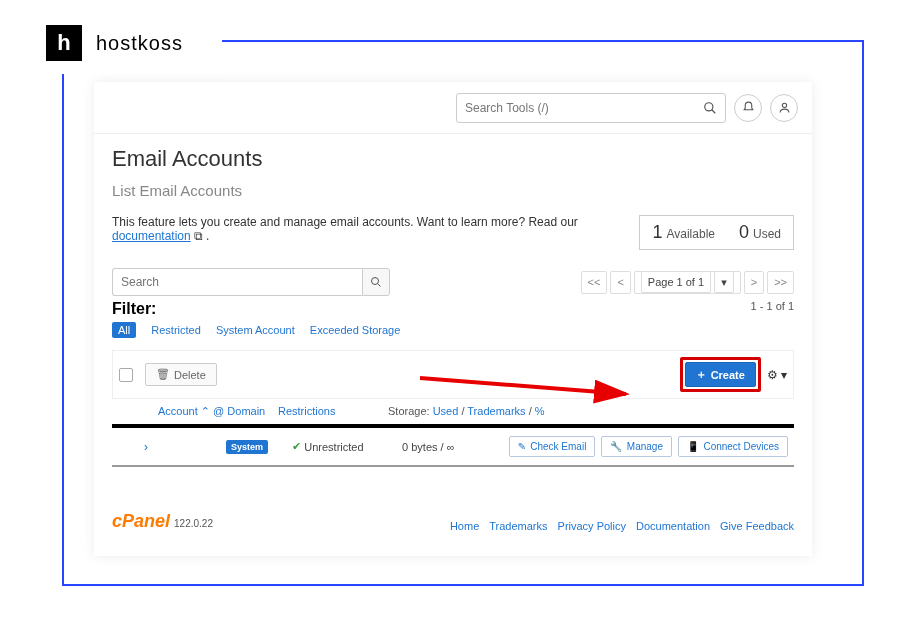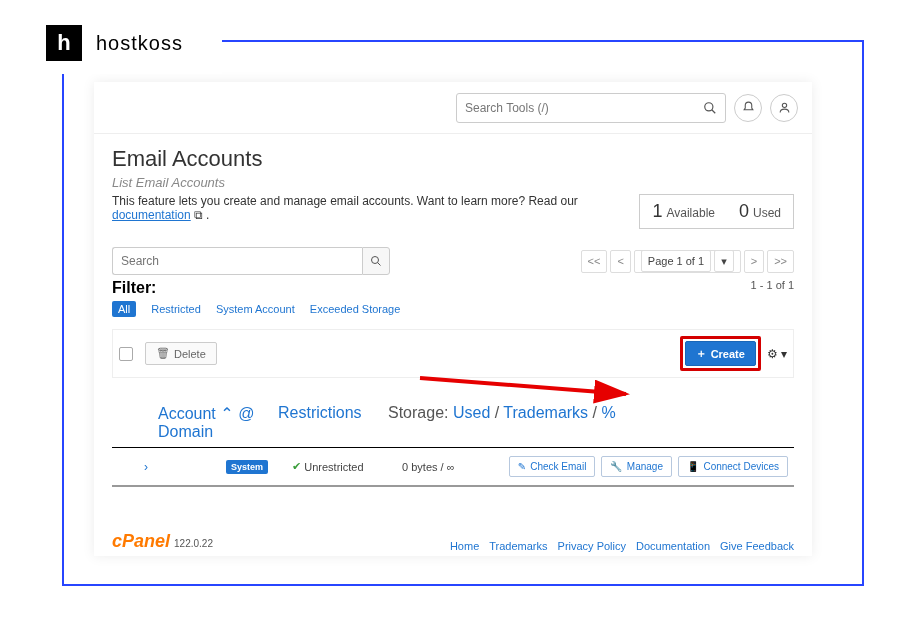--- a/index.html
+++ b/index.html
@@ -8,22 +8,22 @@
   .brand-box { position: absolute; left: 22px; top: 12px; width: 200px; height: 62px; background: #fff; display: flex; align-items: center; padding-left: 24px; z-index: 5; }
   .brand-logo { width: 36px; height: 36px; background: #000; color: #fff; display: flex; align-items: center; justify-content: center; font-weight: 700; font-size: 22px; margin-right: 14px; }
   .brand-text { font-size: 20px; font-weight: 400; letter-spacing: 1px; }
   .panel-wrap { position: absolute; left: 94px; top: 82px; width: 718px; height: 474px; background: #fff; box-shadow: 0 0 12px rgba(0,0,0,.08); z-index: 3; }
   .panel-header { height: 52px; display: flex; align-items: center; justify-content: flex-end; padding: 0 14px 0 0; border-bottom: 1px solid #eee; }
   .search-global { width: 270px; height: 30px; border: 1px solid #ccc; border-radius: 3px; display: flex; align-items: center; padding: 0 8px; color: #777; font-size: 12px; position: relative; }
   .search-global .mag { position: absolute; right: 8px; top: 7px; }
   .circle-btn { width: 28px; height: 28px; border: 1px solid #ccc; border-radius: 50%; margin-left: 8px; display: flex; align-items: center; justify-content: center; font-size: 13px; color: #444; cursor: pointer; }
   .content { padding: 12px 18px 0 18px; }
   .page-title { font-size: 22px; font-weight: 300; color: #333; }
-  .page-sub { font-size: 13px; color: #888; margin-top: 3px; font-style: italic; }
-  .desc-row { margin-top: 4px; font-size: 12px; color: #333; display: flex; justify-content: space-between; align-items: flex-start; }
+  .page-sub { font-size: 15px; color: #888; margin-top: 10px; }
+  .desc-row { margin-top: 16px; font-size: 12px; color: #333; display: flex; justify-content: space-between; align-items: flex-start; }
   .desc-row .lnk { color: #1f75d1; text-decoration: underline; }
   .counter-box { border: 1px solid #ccc; padding: 6px 12px; display: flex; gap: 24px; font-size: 12px; color: #555; }
   .counter-box .n { font-size: 18px; color: #333; font-weight: 300; margin-right: 4px; }
   .tools-row { margin-top: 18px; display: flex; justify-content: space-between; align-items: center; }
   .local-search { display: flex; }
   .local-search input { width: 250px; height: 28px; border: 1px solid #ccc; border-right: none; border-radius: 3px 0 0 3px; padding: 0 8px; font-size: 12px; }
   .local-search .searchbtn { width: 28px; height: 28px; border: 1px solid #ccc; border-radius: 0 3px 3px 0; background: #f7f7f7; display: flex; align-items: center; justify-content: center; cursor: pointer; font-size: 12px; }
   .pager { display: flex; gap: 3px; font-size: 11px; color: #888; }
   .pager span { border: 1px solid #ddd; padding: 4px 6px; border-radius: 2px; cursor: pointer; }
   .pager .pg { color: #444; }
@@ -33,34 +33,34 @@
   .filters { margin-top: 4px; font-size: 11px; }
   .filters .chip { display: inline-block; margin-right: 12px; color: #1f75d1; cursor: pointer; }
   .filters .chip.active { background: #1f75d1; color: #fff; padding: 2px 6px; border-radius: 2px; }
   .action-row { margin-top: 12px; display: flex; justify-content: space-between; align-items: center; border: 1px solid #eee; padding: 6px 6px; }
   .action-left { display: flex; align-items: center; gap: 12px; }
   .chk { width: 14px; height: 14px; border: 1px solid #aaa; border-radius: 2px; cursor: pointer; }
   .btn { border: 1px solid #ccc; background: #fafafa; padding: 4px 10px; font-size: 11px; color: #666; border-radius: 2px; cursor: pointer; display: inline-flex; align-items: center; gap: 4px; }
   .btn-primary { background: #1f75d1; color: #fff; border: 1px solid #1966b8; font-weight: 700; }
   .create-box { border: 3px solid #d40000; padding: 2px; border-radius: 2px; display: inline-flex; }
   .gear-right { margin-left: 6px; font-size: 12px; color: #333; cursor: pointer; }
-  .table-head { display: flex; font-size: 16px; padding: 6px 6px; border-bottom: 1px solid #000000; color: #555; margin-top: 20px; }
+  .table-head { display: flex; font-size: 11px; padding: 6px 6px; border-bottom: 4px solid #000000; color: #555; }
   .col-acct { width: 160px; padding-left: 40px; color: #1f75d1; }
   .col-restr { width: 110px; color: #1f75d1; }
   .col-stor { flex: 1; }
   .col-stor .u { color: #1f75d1; }
   .table-row { display: flex; align-items: center; font-size: 11px; padding: 8px 6px; border-bottom: 2px solid #999; }
   .expand { color: #1f75d1; margin: 0 10px 0 26px; cursor: pointer; font-size: 12px; }
   .badge-sys { background: #1f75d1; color: #fff; font-size: 9px; padding: 2px 5px; border-radius: 2px; font-weight: 700; }
   .restriction { width: 110px; color: #444; display: flex; align-items: center; gap: 3px; }
   .check-ico { color: #3a9d3a; }
   .storage-val { flex: 1; color: #444; }
   .row-actions { display: flex; gap: 6px; }
   .rbtn { border: 1px solid #b7c8de; color: #1f75d1; padding: 4px 8px; font-size: 10px; border-radius: 2px; cursor: pointer; display: inline-flex; align-items: center; gap: 4px; }
-  .footer { position: absolute; bottom: 4px; left: 18px; right: 18px; display: flex; justify-content: space-between; align-items: center; font-size: 11px; }
+  .footer { position: absolute; bottom: 24px; left: 18px; right: 18px; display: flex; justify-content: space-between; align-items: center; font-size: 11px; }
   .cpanel { font-style: italic; font-weight: 700; font-size: 18px; }
   .cpanel .c { color: #ff7a00; }
   .cpanel .p { color: #ff7a00; }
   .ver { font-size: 10px; color: #555; font-style: normal; font-weight: 400; margin-left: 4px; }
   .flinks { display: flex; gap: 10px; color: #1f75d1; }
   .flinks span { cursor: pointer; margin-top: 10px; }
   .arrow { position: absolute; left: 418px; top: 374px; z-index: 6; pointer-events: none; }
 </style>
 </head>
 <body>

